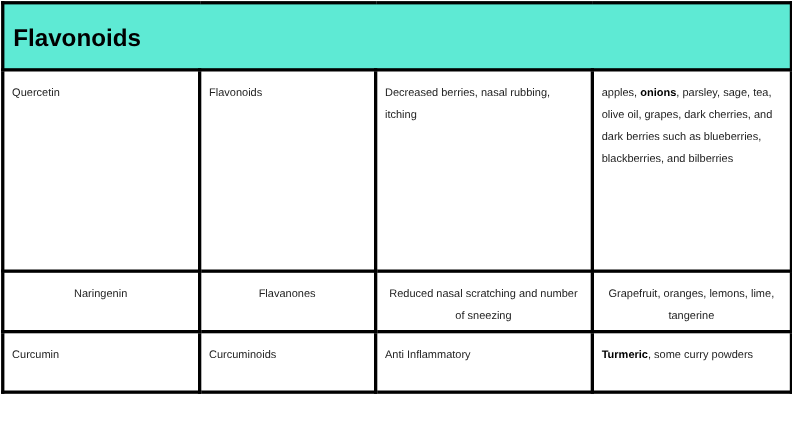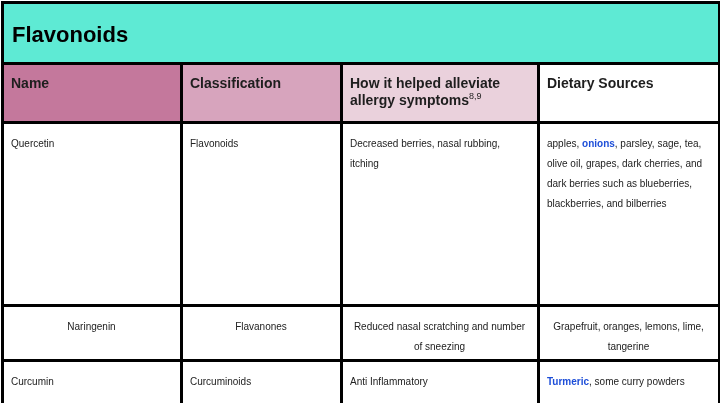--- a/index.html
+++ b/index.html
@@ -12,44 +12,38 @@
   th{font-size:14px;font-weight:bold;color:#1e1e1e;height:46px;padding:10px 8px 0 7px;line-height:17px;}
   th.c1{background:#c4789c;}
   th.c2{background:#d7a4bd;}
   th.c3{background:#ead1dc;}
   th.c4{background:#ffffff;}
   td.cell{font-size:10px;color:#222;padding:10px 8px 0 7px;line-height:20px;}
   sup{font-size:9px;font-weight:normal;line-height:0;vertical-align:super;}
   .r1 td.cell{height:170px;}
   .r2 td.cell{height:42px;text-align:center;}
   .r3 td.cell{height:42px;}
-  b{font-weight:bold;color:#1d4ed8;}
+  b{font-weight:bold;color:#000000;}
 </style>
 </head>
 <body>
 
 <div class="wrap">
 <table>
   <colgroup>
     <col style="width:179px">
         <col style="width:160px">
         <col style="width:197px">
         <col style="width:181px">
   </colgroup>
   <tbody>
         <tr>
     <td class="title-cell" colspan="4">
       <span class="title">Flavonoids</span>
     </td>
-  </tr>
-  <tr>
-    <th class="c1"><span>Name</span></th>
-    <th class="c2"><span>Classification</span></th>
-    <th class="c3"><span>How it helped alleviate allergy symptoms</span><sup>8,9</sup></th>
-    <th class="c4"><span>Dietary Sources</span></th>
   </tr>
   <tr class="r1">
     <td class="cell">Quercetin</td>
     <td class="cell">Flavonoids</td>
     <td class="cell">Decreased berries, nasal rubbing, itching</td>
     <td class="cell"><span>apples, </span><b>onions</b><span>, parsley, sage, tea, olive oil, grapes, dark cherries, and dark berries such as blueberries, blackberries, and bilberries</span></td>
   </tr>
   <tr class="r2">
     <td class="cell">Naringenin</td>
     <td class="cell">Flavanones</td>

